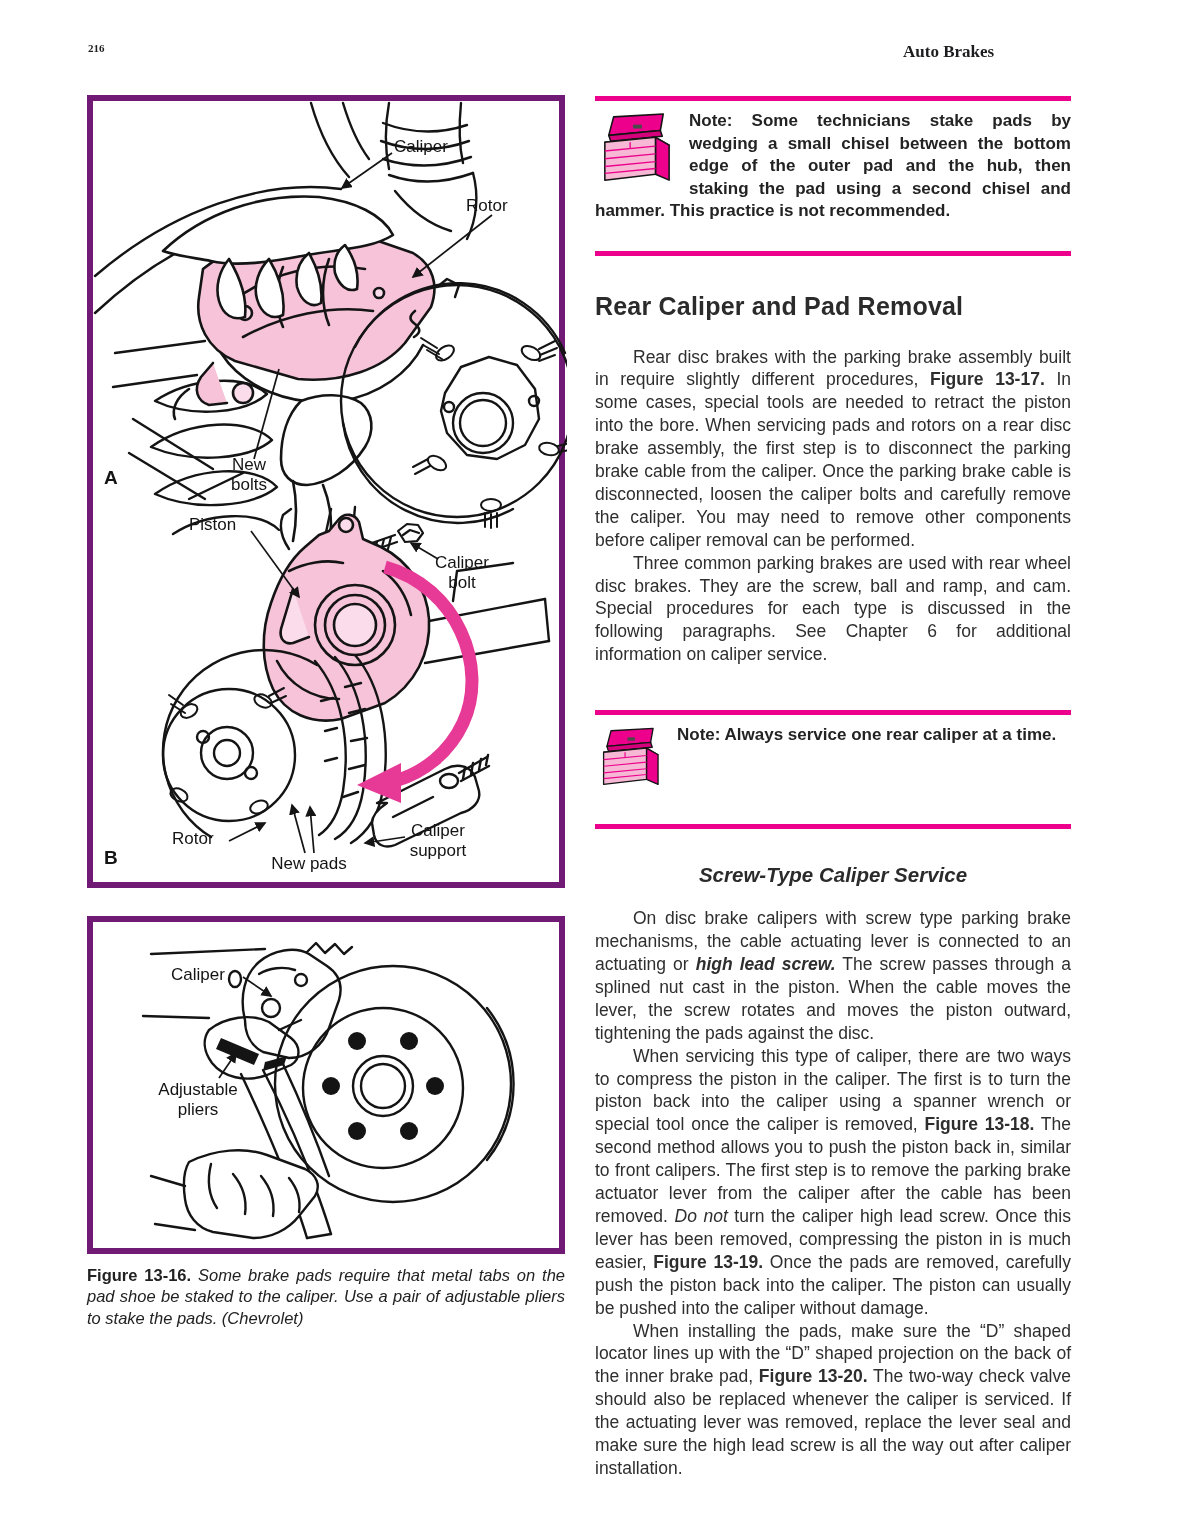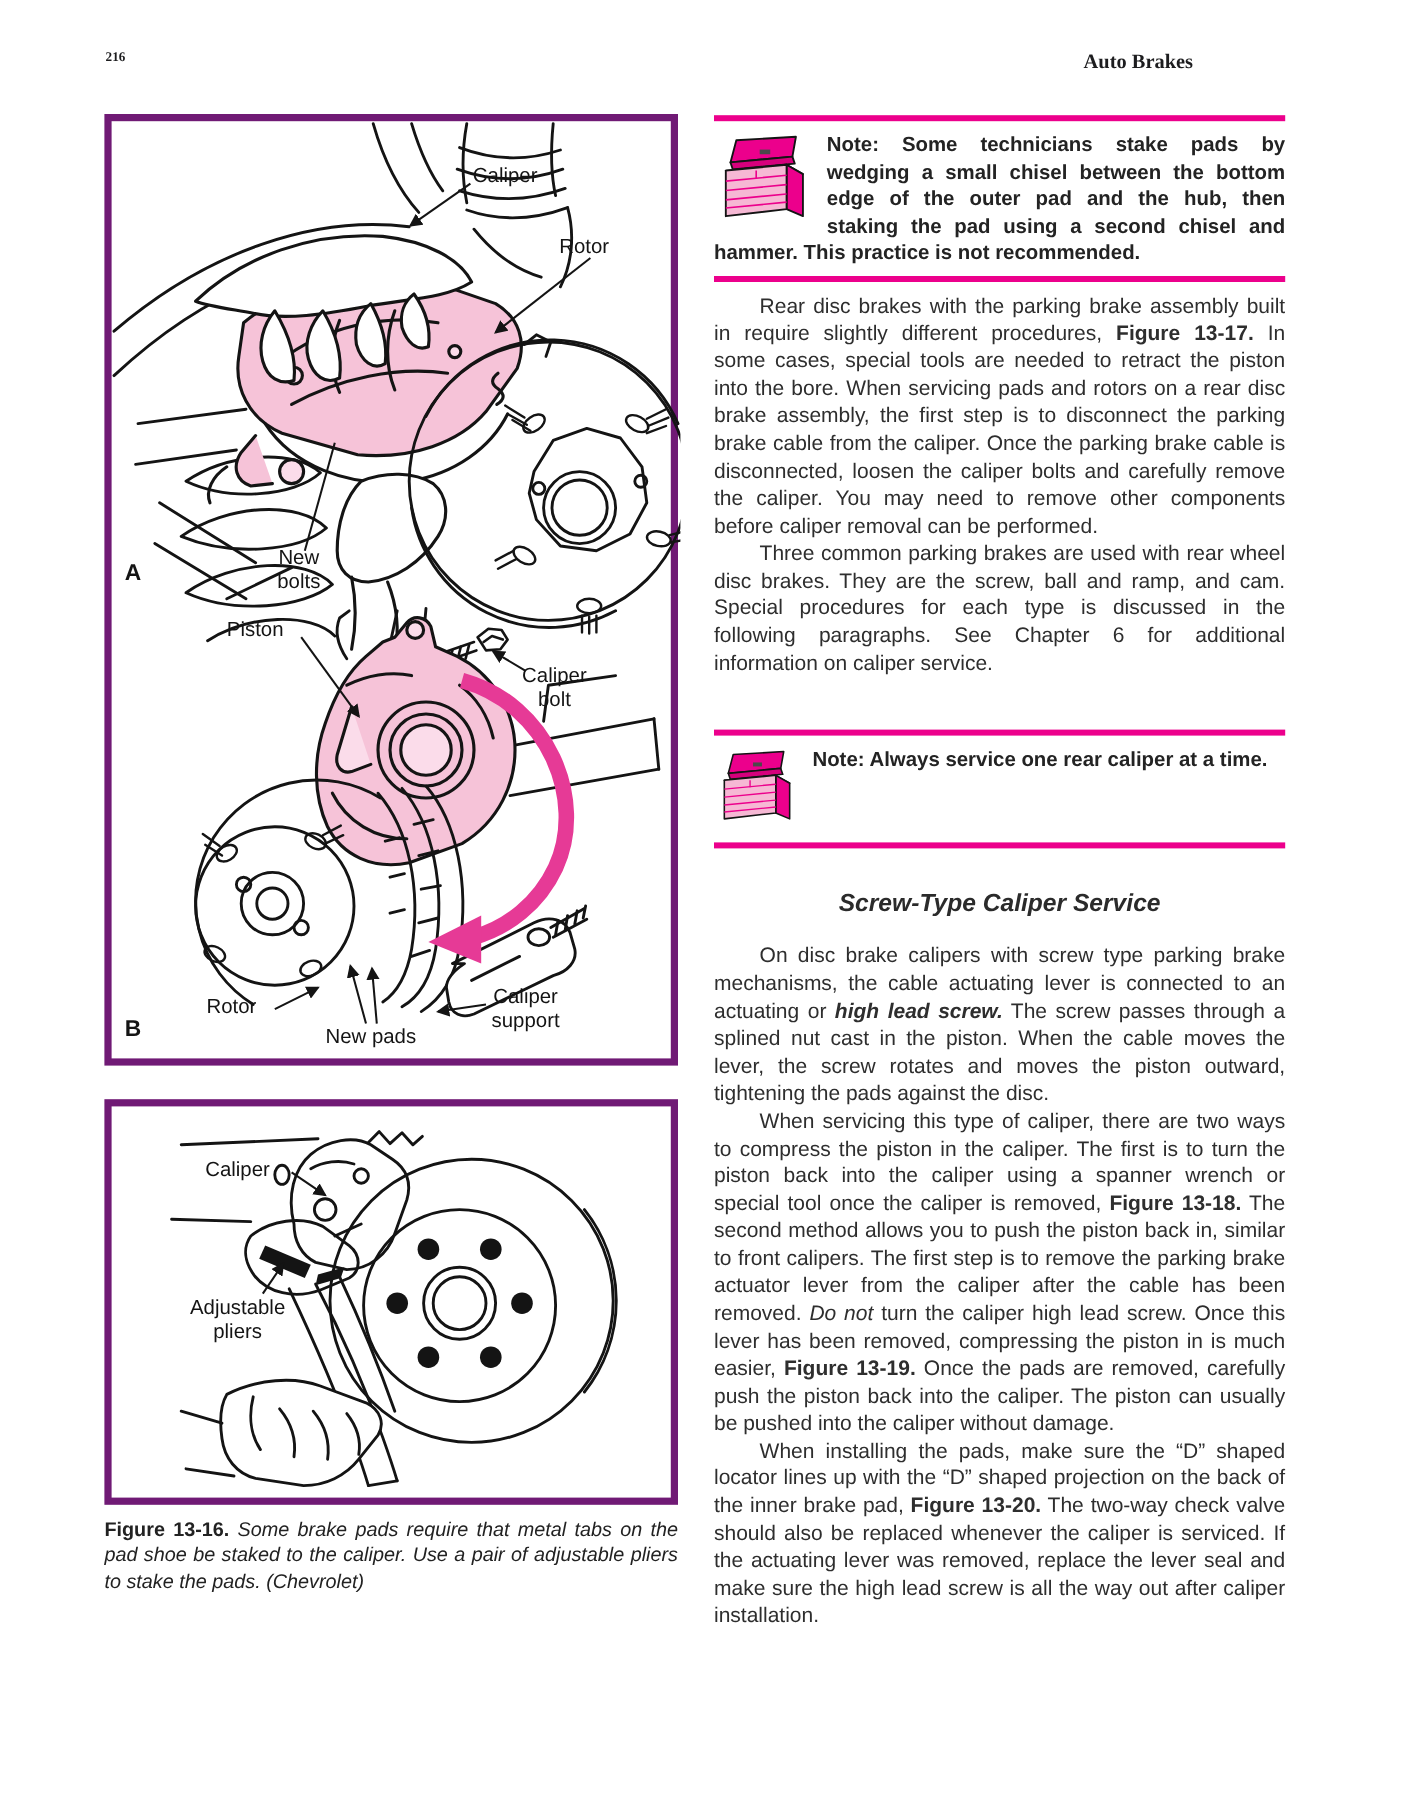--- a/index.html
+++ b/index.html
@@ -55,21 +55,21 @@
     text-align:justify;
     color:#222;
   }
   .caption .b{font-weight:bold;font-style:normal;}
   .caption .i{font-style:italic;}
   
   .right-col{position:absolute;left:595px;top:88px;width:476px;}
   .note{
     border-top:5px solid var(--magenta);
     border-bottom:5px solid var(--magenta);
-    padding:9px 0 7px 0;
+    padding:9px 0 28px 0;
     overflow:hidden;
   }
   .note .toolbox{
     float:left;
     margin:2px 14px 2px 2px;
   }
   .note-text{
     font-weight:bold;
     font-size:17px;line-height:22.5px;
     text-align:justify;
@@ -81,21 +81,21 @@
     font-size:25px;
     letter-spacing:.2px;
     color:#2b2b2b;
   }
   .body-text{
     font-size:17.5px;line-height:22.9px;
     text-align:justify;
     color:#2e2e2e;
   }
   .body-text p{text-indent:38px;}
-  .para-group{margin-top:9px;}
+  .para-group{margin-top:25px;}
   .b{font-weight:bold;}
   .i{font-style:italic;}
   .note-2{margin-top:44px;}
   .h2{
     margin-top:34px;
     text-align:center;
     font-weight:bold;font-style:italic;
     font-size:20.5px;
     color:#2b2b2b;
   }
@@ -389,20 +389,21 @@
               <line x1="8" y1="56" x2="60" y2="51"></line>
               <line x1="8" y1="63" x2="60" y2="58"></line>
               <line x1="34" y1="31" x2="34" y2="38"></line>
             </g>
           </g>
         </svg>
       </span>
       <div class="note-text">Note: Some technicians stake pads by wedging a small chisel between the bottom edge of the outer pad and the hub, then staking the pad using a second chisel and hammer. This practice is not recommended.</div>
     </div>
 
+    <div class="h1">Rear Caliper and Pad Removal</div>
 
     <div class="body-text para-group">
       <p><span>Rear disc brakes with the parking brake assembly built in require slightly different procedures, </span><span class="b">Figure 13-17.</span><span> In some cases, special tools are needed to retract the piston into the bore. When servicing pads and rotors on a rear disc brake assembly, the first step is to disconnect the parking brake cable from the caliper. Once the parking brake cable is disconnected, loosen the caliper bolts and carefully remove the caliper. You may need to remove other components before caliper removal can be performed.</span></p>
       <p><span>Three common parking brakes are used with rear wheel disc brakes. They are the screw, ball and ramp, and cam. Special procedures for each type is discussed in the following paragraphs. See Chapter 6 for additional information on caliper service.</span></p>
     </div>
 
     <div class="note note-2">
       <span class="toolbox">
         <svg width="66" height="64" viewBox="0 0 80 76">
           <g stroke="#141414" stroke-width="1.6" stroke-linejoin="round">

